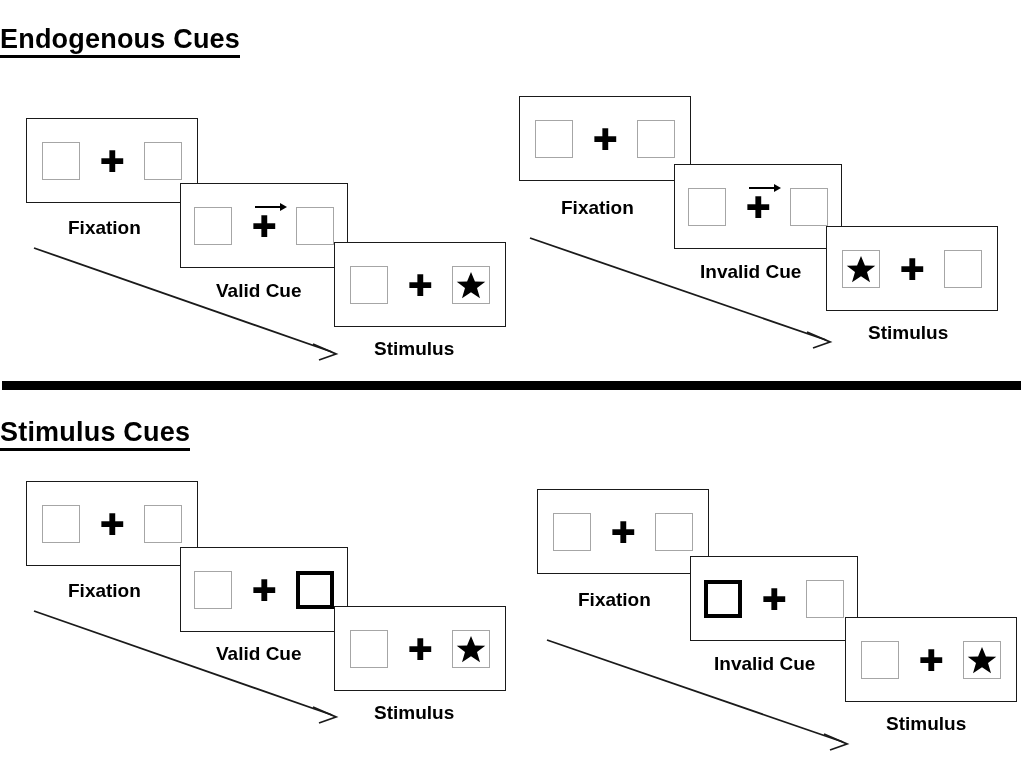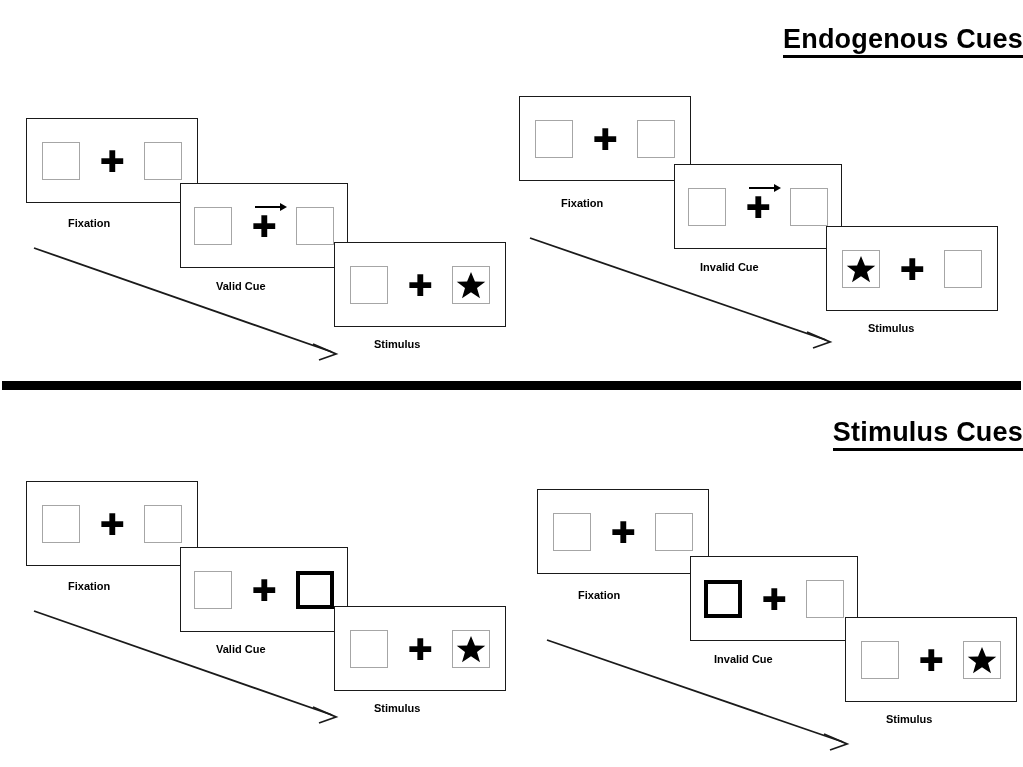--- a/index.html
+++ b/index.html
@@ -14,21 +14,21 @@
     overflow: hidden;
     font-family: "Liberation Sans", sans-serif;
     color: #000000;
   }
 
   
   .section-title {
     position: absolute;
     width: 100%;
     left: 0;
-    text-align: right;
+    text-align: left;
     font-size: 27px;
     font-weight: bold;
     letter-spacing: 0.2px;
   }
   .section-title span {
     border-bottom: 3px solid #000;
     padding-bottom: 1px;
   }
   #title-endogenous { top: 24px; }
   #title-exogenous  { top: 417px; }
@@ -98,21 +98,21 @@
     position: absolute;
     top: -2px;
     left: 10px;
     width: 34px;
     height: 12px;
   }
 
   
   .caption {
     position: absolute;
-    font-size: 11px;
+    font-size: 19px;
     font-weight: bold;
     white-space: nowrap;
   }
 
   
   .flow-arrow {
     position: absolute;
     overflow: visible;
   }
 </style>

